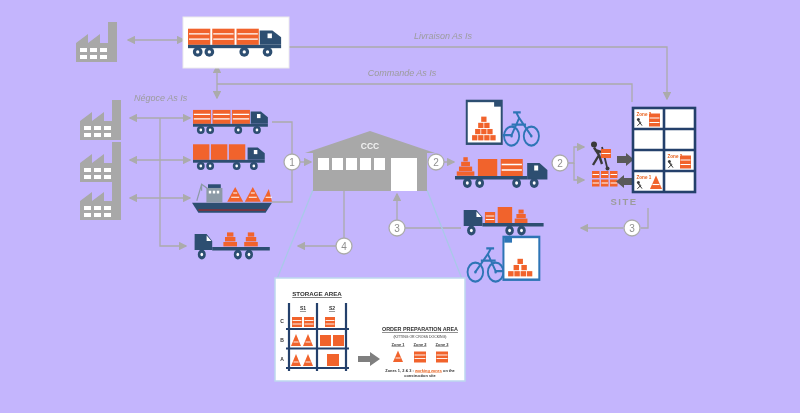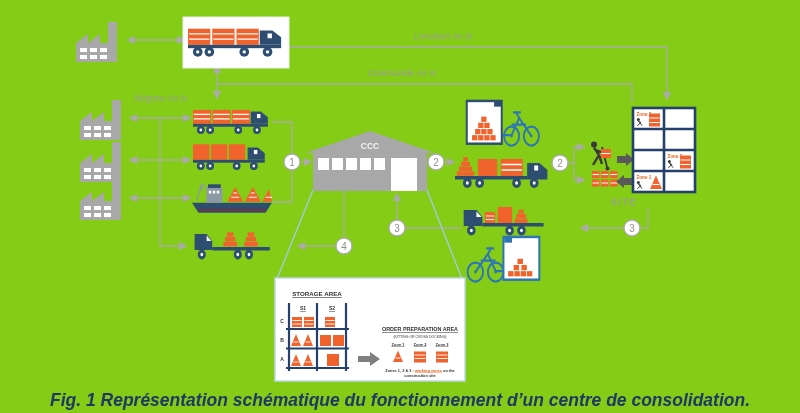--- a/index.html
+++ b/index.html
@@ -1,16 +1,16 @@
 <!DOCTYPE html>
 <html><head>
 <meta charset="utf-8">
 <style>
   html,body{margin:0;padding:0;background:#fff;}
-  .stage{position:relative;width:800px;height:413px;background:#84cc16;overflow:hidden;
+  .stage{position:relative;width:800px;height:413px;background:#c4b5fd;overflow:hidden;
          font-family:"Liberation Sans",sans-serif;}
   .stage svg{position:absolute;top:0;left:0;}
   svg text{font-family:"Liberation Sans",sans-serif;}
   .flowlabel{font-style:italic;fill:#9C9C9C;font-size:9px;}
   .caption{position:absolute;left:0;right:0;bottom:2px;text-align:center;
            font-style:italic;font-weight:600;font-size:17.5px;color:#1F3864;}
   .u{text-decoration:underline;}
 </style>
 </head>
 <body>
@@ -429,14 +429,13 @@
         <rect x="414" y="351.5" width="12" height="11"></rect>
         <rect x="436" y="351.5" width="12" height="11"></rect>
       </g>
       <path d="M395.5,358 H400.5 M414.5,355 H425.5 M414.5,358.5 H425.5 M436.5,355 H447.5 M436.5,358.5 H447.5" stroke="#fff" stroke-width="0.9"></path>
       <text x="420" y="371.5" text-anchor="middle" font-size="3.9" font-weight="bold"><tspan fill="#333">Zones 1, 2 &amp; 3 : </tspan><tspan fill="#E8601C" class="u">working zones</tspan><tspan fill="#333"> on the</tspan></text>
       <text x="420" y="377" text-anchor="middle" font-size="3.9" font-weight="bold" fill="#333">construction site</text>
     </g>
   </g>
 </svg>
 
-<div class="caption">Fig. 1 Représentation schématique du fonctionnement d’un centre de consolidation.</div>
 </div>
 
 </body></html>

